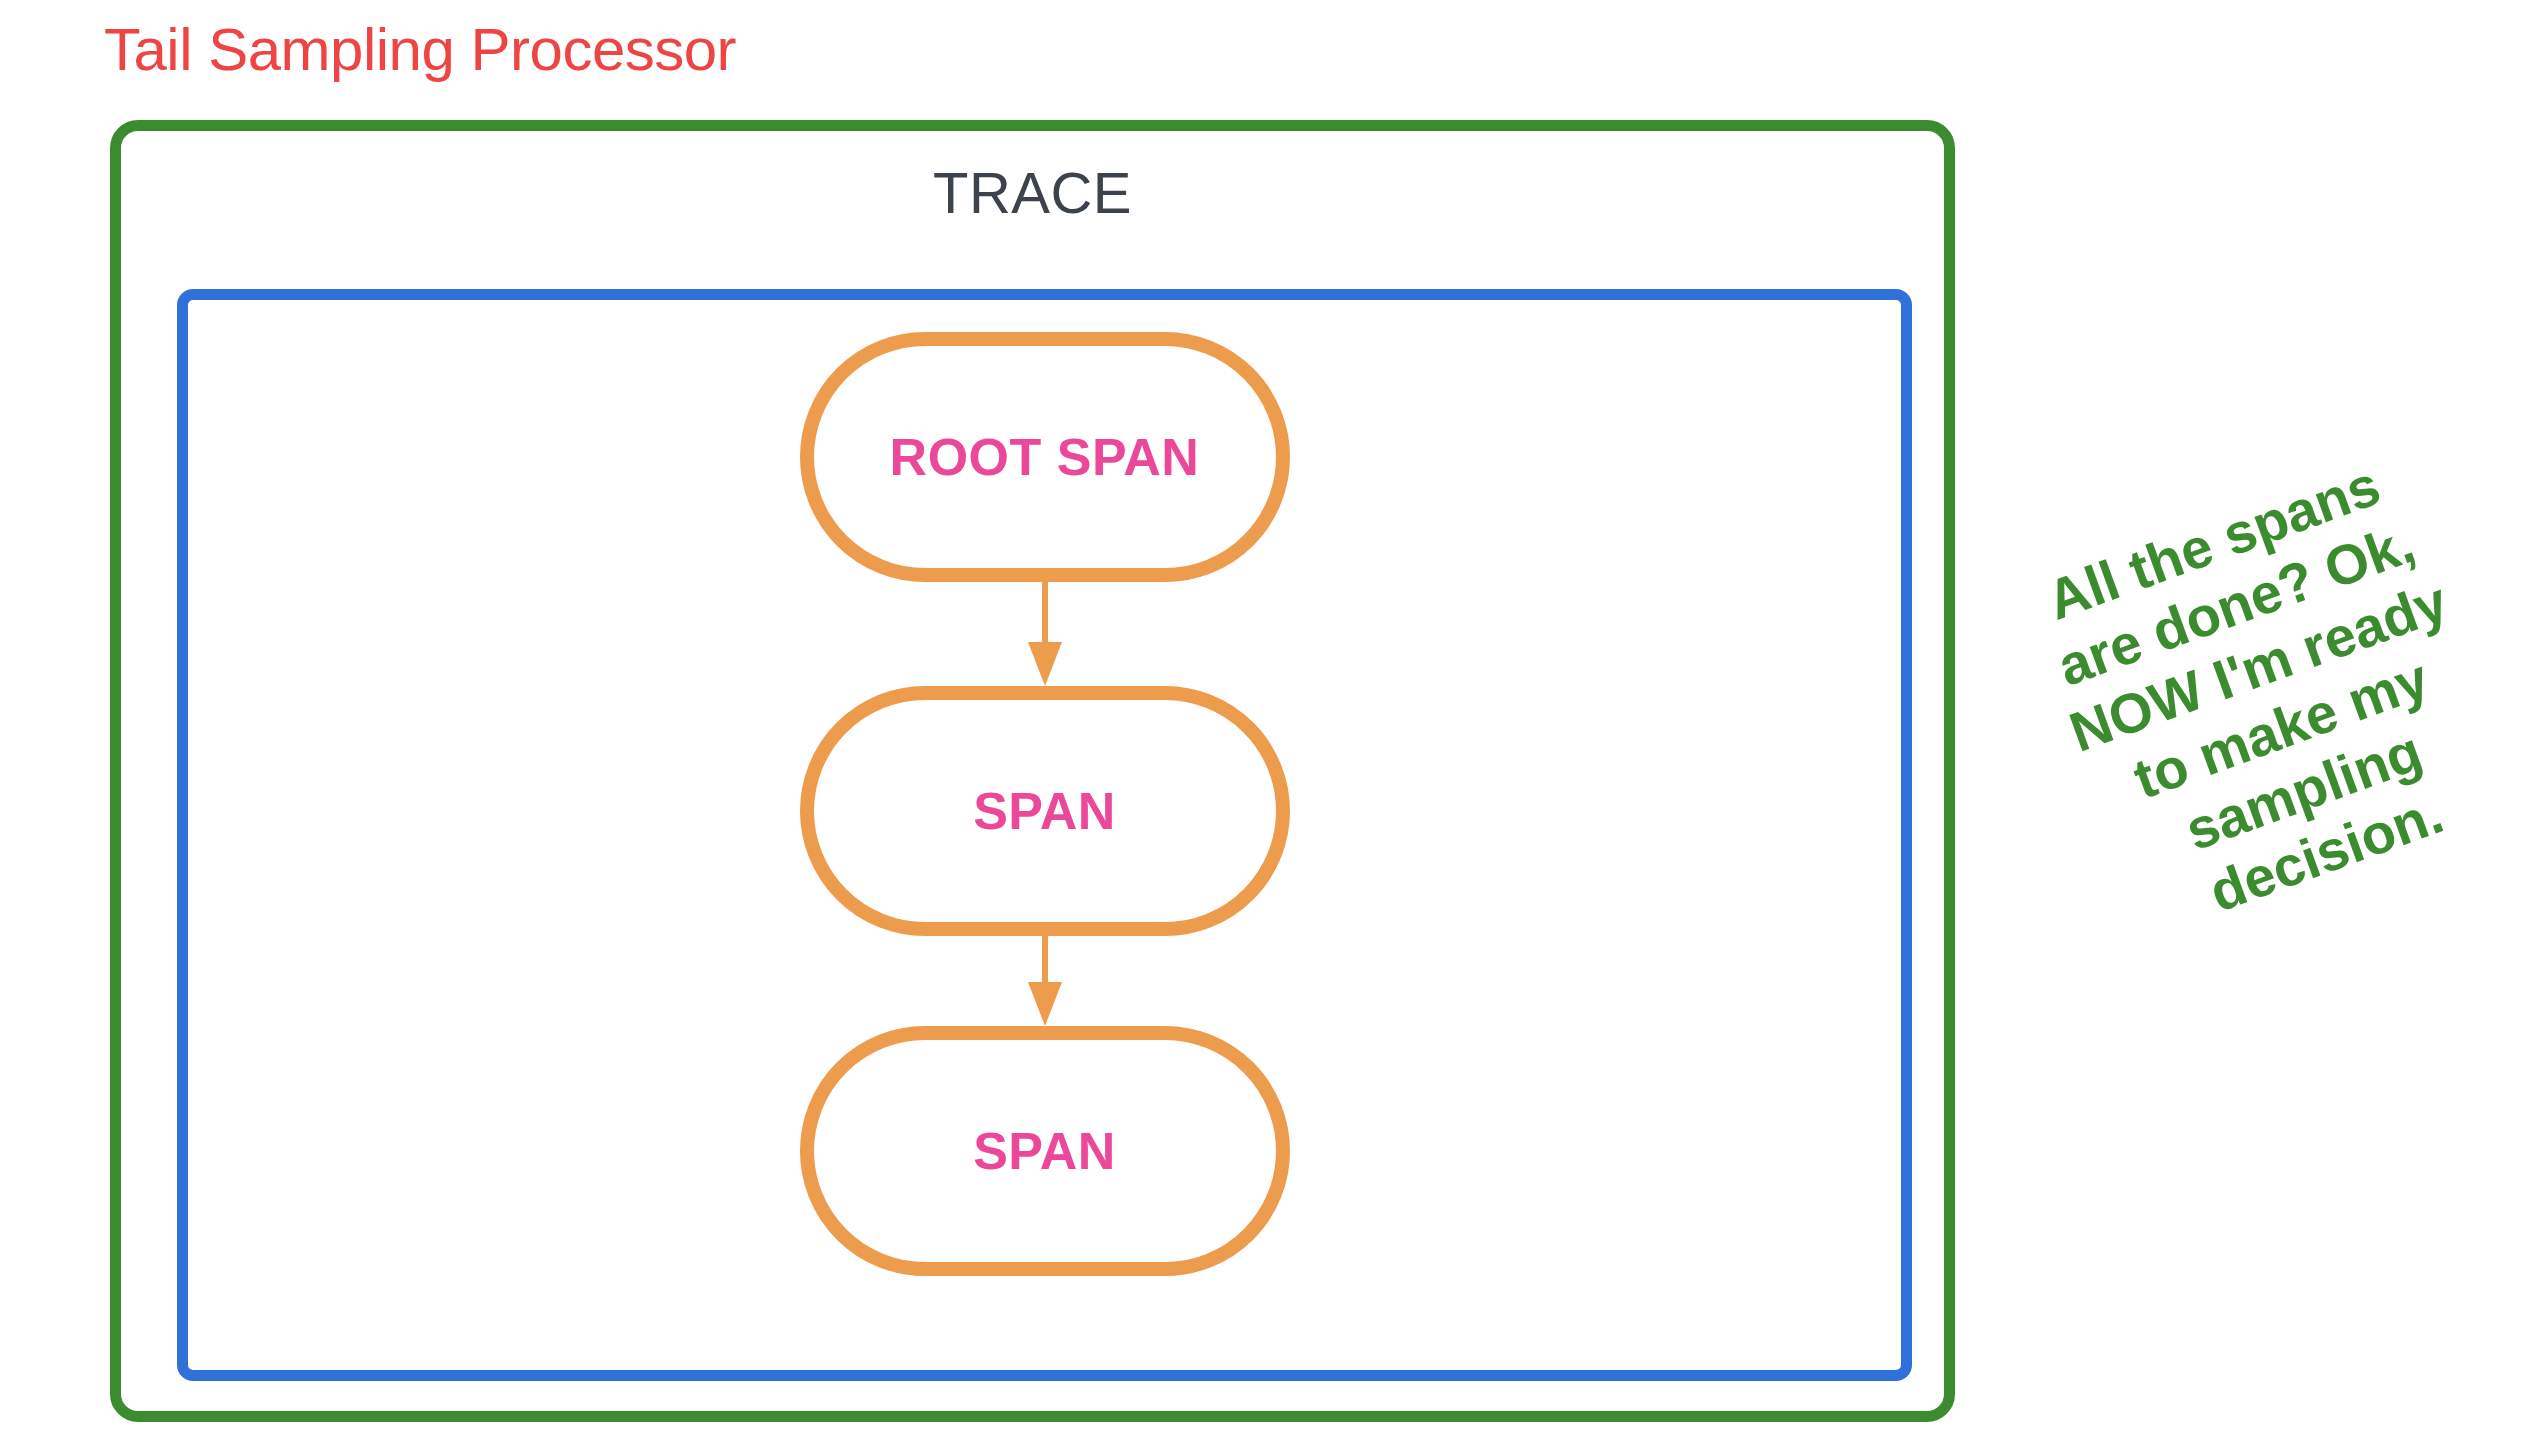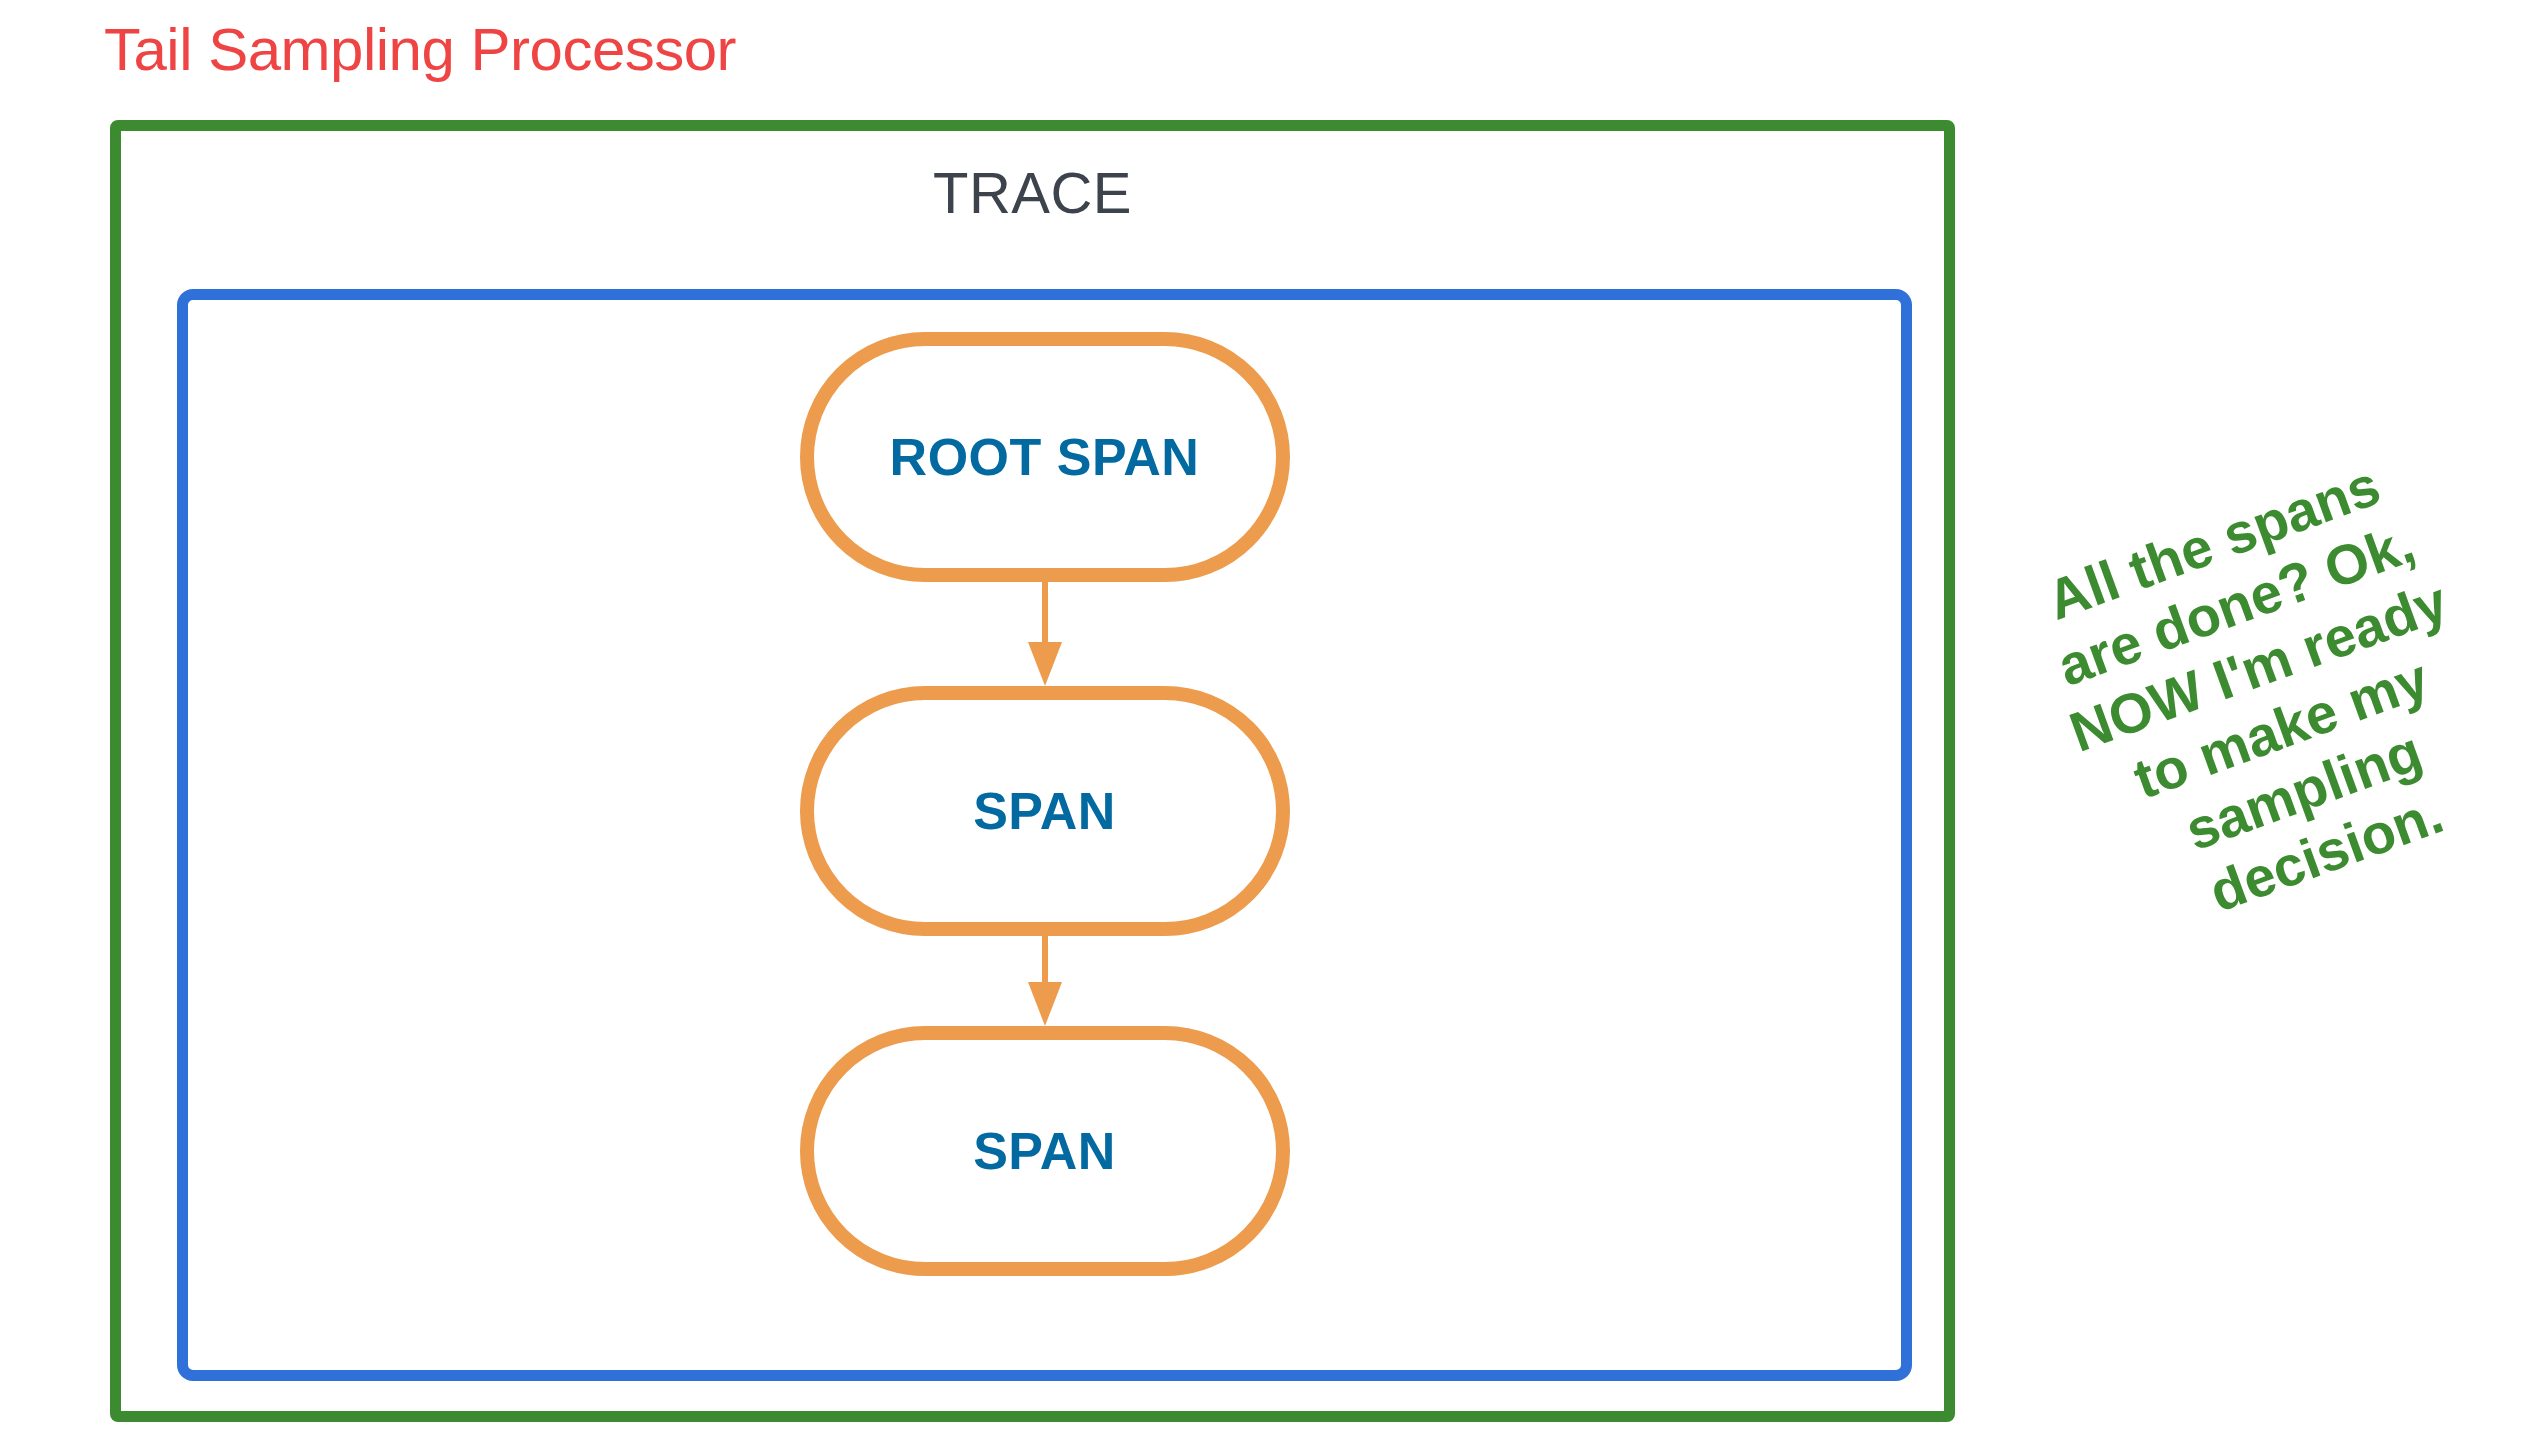--- a/index.html
+++ b/index.html
@@ -33,21 +33,21 @@
 
   
   .processor-box {
     position: absolute;
     left: 110px;
     top: 120px;
     width: 1845px;
     height: 1302px;
     box-sizing: border-box;
     border: 11px solid #3d8b30;
-    border-radius: 8px;
+    border-radius: 28px;
     background: #ffffff;
   }
 
   
   .trace-label {
     position: absolute;
     left: 0;
     right: 0;
     top: 28px;
     text-align: center;
@@ -92,21 +92,21 @@
     background: #ffffff;
     display: flex;
     align-items: center;
     justify-content: center;
   }
 
   .span-node-label {
     font-family: "Liberation Sans", sans-serif;
     font-size: 52px;
     font-weight: 700;
-    color: #0369a1;
+    color: #ec4899;
     letter-spacing: 0.5px;
     white-space: nowrap;
   }
 
   .span-node.n0 { top: 32px; }
   .span-node.n1 { top: 386px; }
   .span-node.n2 { top: 726px; }
 
   
   .flow-arrow {

